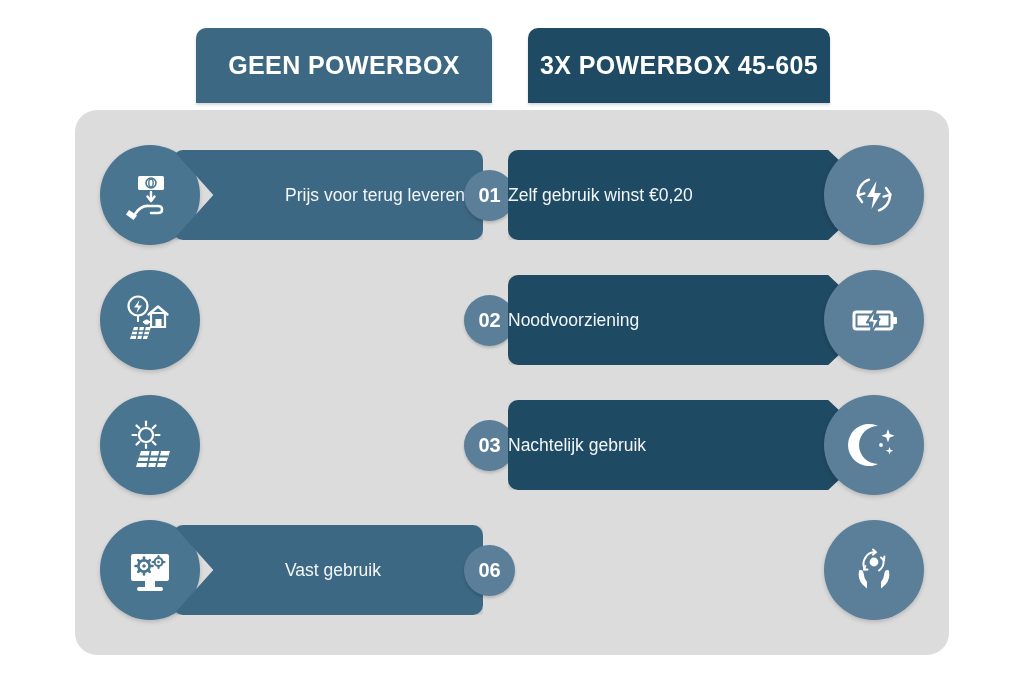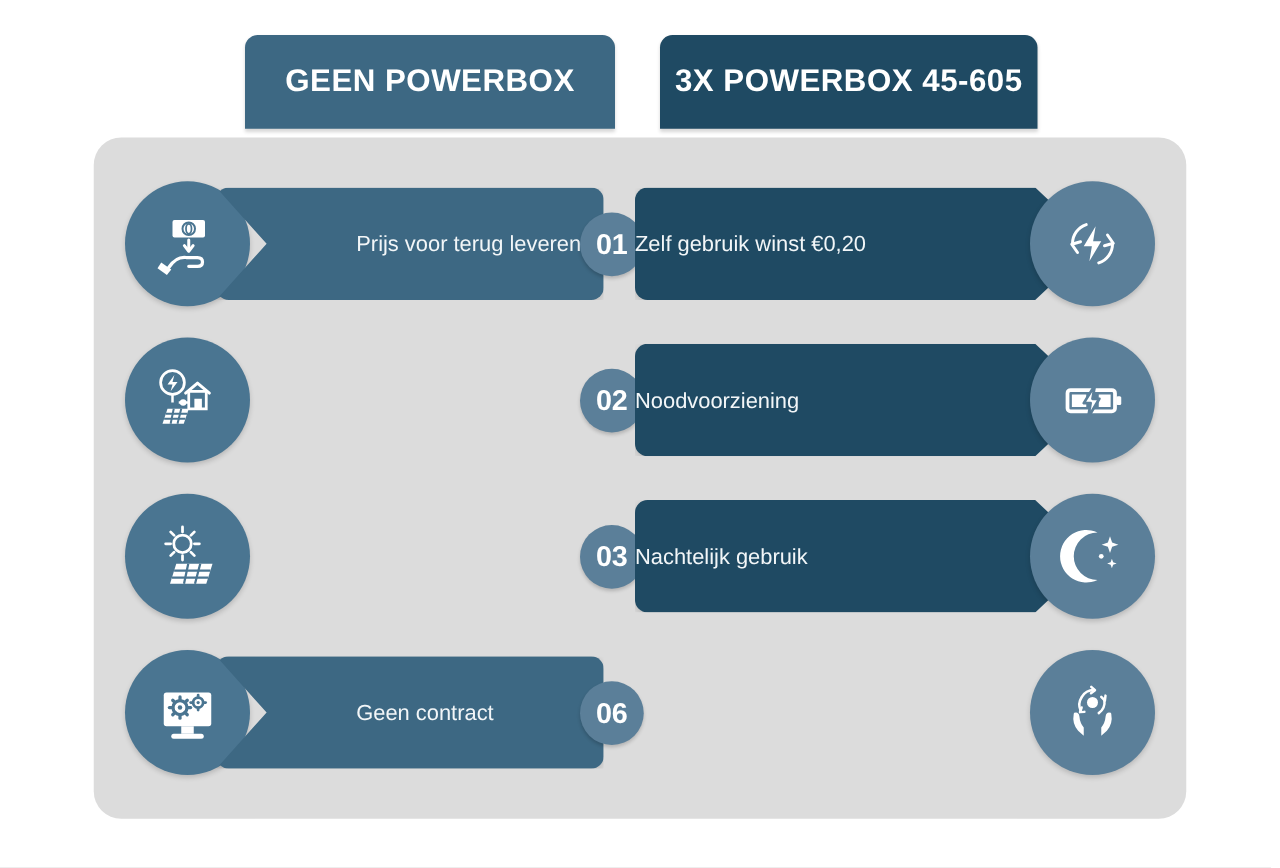--- a/index.html
+++ b/index.html
@@ -126,21 +126,21 @@
     left: 389px;
     top: 25px;
     width: 51px;
     height: 51px;
     border-radius: 50%;
     background: #5b7f99;
     display: flex;
     align-items: center;
     justify-content: center;
     color: #ffffff;
-    font-size: 23px;
+    font-size: 20px;
     font-weight: bold;
     box-shadow: 0 2px 3px rgba(0,0,0,0.18);
   }
 </style>
 </head>
 <body>
 
 <div id="stage">
 
   <div class="header-tab left">
@@ -272,21 +272,21 @@
             <circle cx="37.5" cy="21" r="4"></circle>
             <circle cx="37.5" cy="21" r="1.3" fill="#4a7591" stroke="none"></circle>
             <line x1="37.5" y1="15" x2="37.5" y2="16.8" stroke-linecap="round"></line>
             <line x1="37.5" y1="25.2" x2="37.5" y2="27" stroke-linecap="round"></line>
             <line x1="31.5" y1="21" x2="33.3" y2="21" stroke-linecap="round"></line>
             <line x1="41.7" y1="21" x2="43.5" y2="21" stroke-linecap="round"></line>
           </g>
         </svg>
       </div>
       <div class="bar left-bar">
-        <span class="bar-label">Geen contract</span>
+        <span class="bar-label">Vast gebruik</span>
       </div>
       <div class="num-badge">
         <span>06</span>
       </div>
       <div class="icon-circle right-c">
         <svg width="58" height="58" viewBox="0 0 58 58" fill="none" stroke="#ffffff" stroke-width="2">
           <circle cx="29" cy="21" r="4.4" fill="#ffffff" stroke="none"></circle>
           <path d="M20.5 16.5 A11 11 0 0 1 30 11" stroke-linecap="round"></path>
           <path d="M38.5 19 A11 11 0 0 1 34 29.5" stroke-linecap="round"></path>
           <path d="M19.5 27.5 A11 11 0 0 1 20.2 17" stroke-linecap="round"></path>

